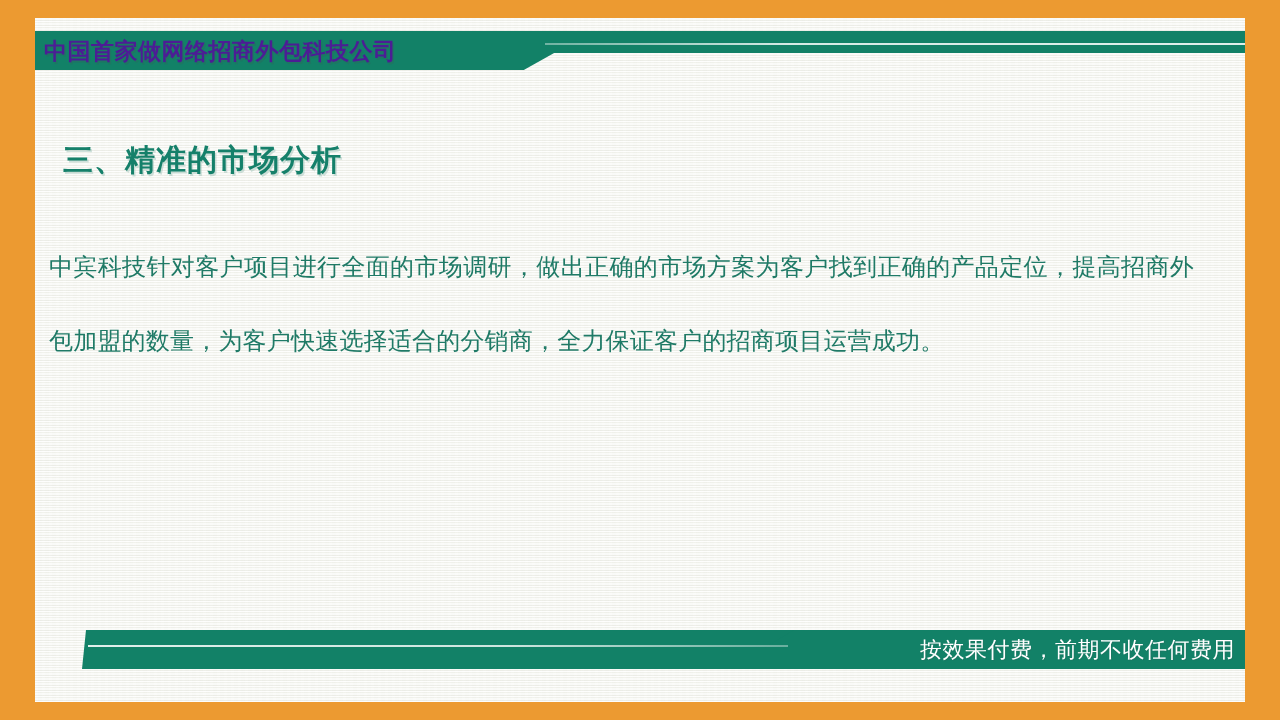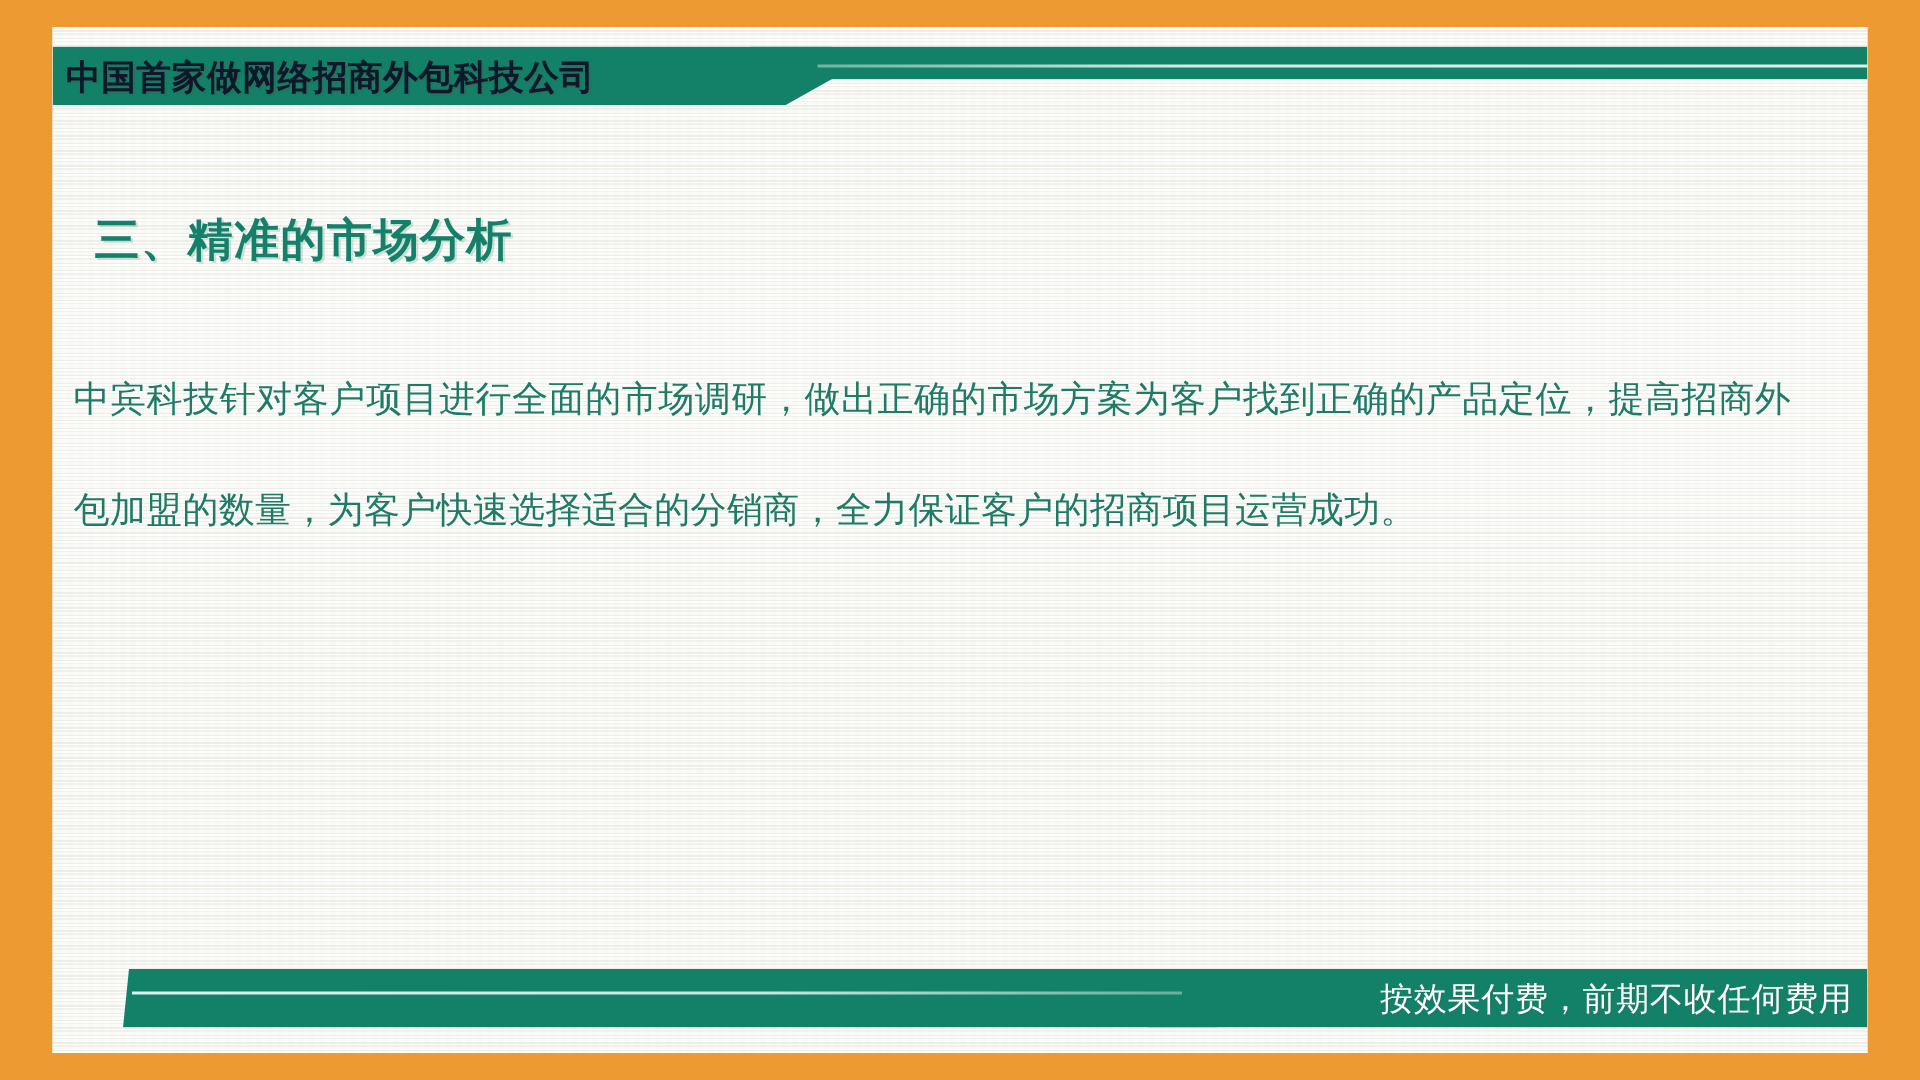--- a/index.html
+++ b/index.html
@@ -87,33 +87,33 @@
     width: 700px;
     height: 2px;
     background: linear-gradient(90deg, rgba(190,220,212,0.55) 0%, rgba(225,240,236,0.95) 35%, rgba(235,245,242,0.95) 100%);
   }
   .header-title {
     position: absolute;
     left: 44px;
     top: 32px;
     height: 38px;
     line-height: 38px;
-    color: #0f172a;
+    color: #4c1d95;
     font-size: 23px;
     font-weight: bold;
     letter-spacing: 0.5px;
     text-shadow: 1.5px 1.5px 0 rgba(40,110,95,0.55);
     white-space: nowrap;
   }
 
   
   .footer-wrap {
     position: absolute;
     left: 0;
-    bottom: 0;
+    bottom: 16px;
     width: 1280px;
     height: 110px;
     pointer-events: none;
   }
   
   .footer-block {
     position: absolute;
     right: 35px;
     bottom: 35px;
     width: 480px;

